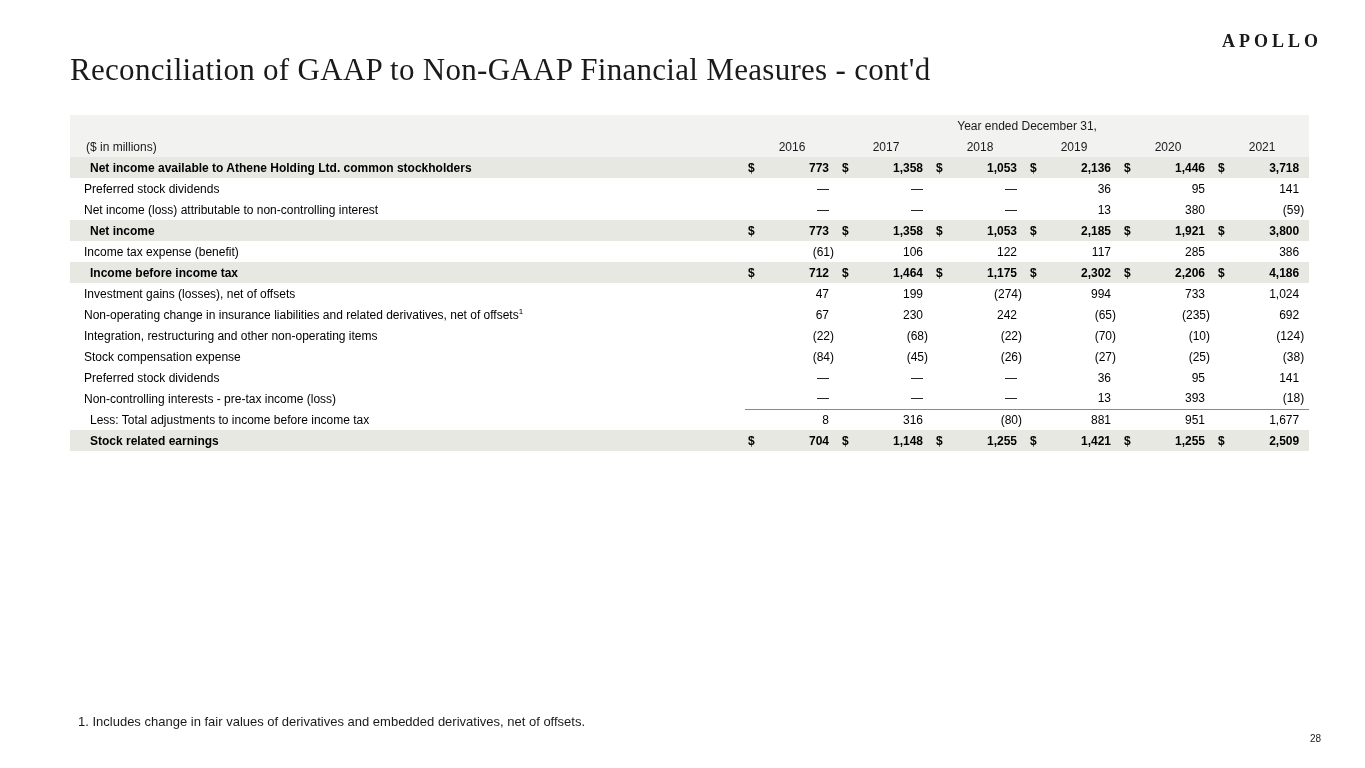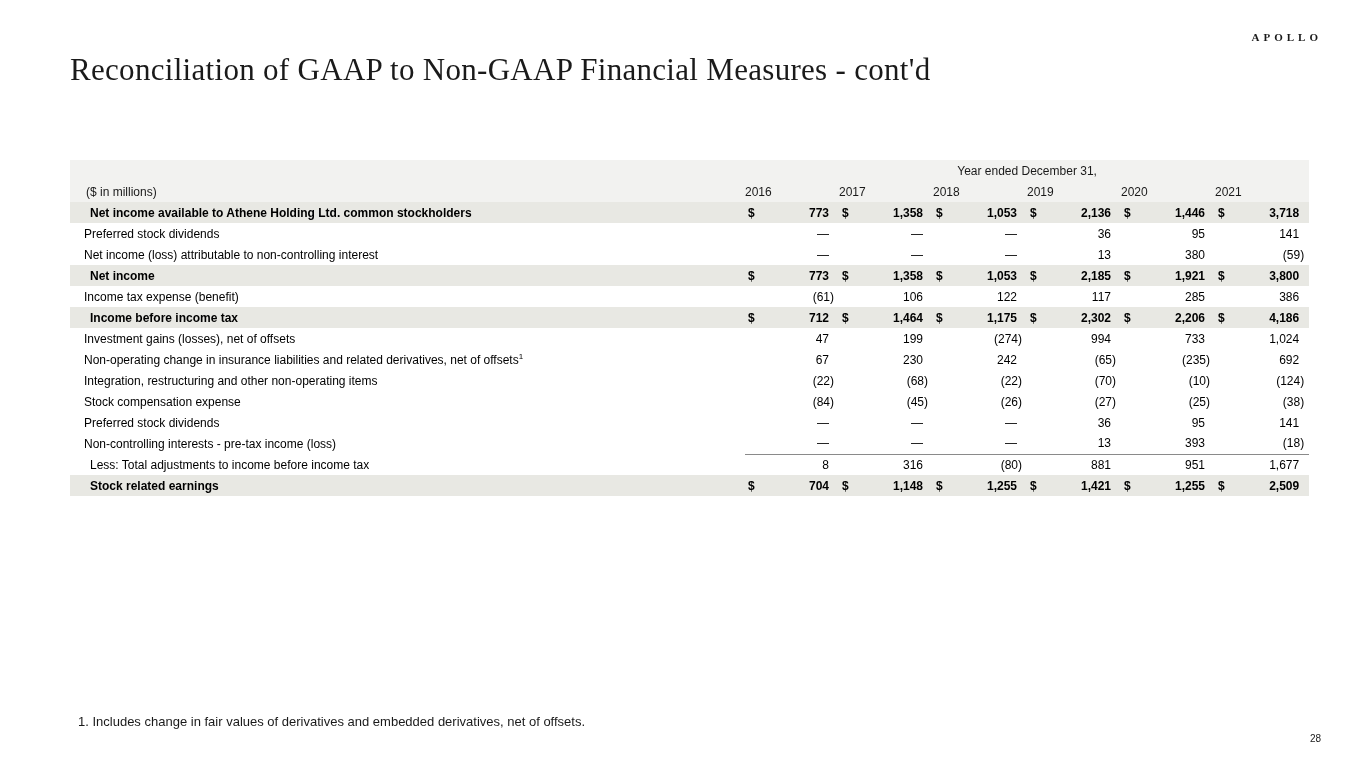--- a/index.html
+++ b/index.html
@@ -8,56 +8,55 @@
     background: #ffffff;
     font-family: "Liberation Sans", sans-serif;
     overflow: hidden;
     position: relative;
   }
   .slide { position: relative; width: 1365px; height: 768px; background: #fff; }
 
   .logo {
     position: absolute; top: 31px; right: 43px;
     font-family: "Liberation Serif", serif;
-    font-size: 11px; font-weight: 600;
+    font-size: 18px; font-weight: 600;
     letter-spacing: 4px;
     color: var(--text-dark, #1a1a1a);
   }
 
   .title {
     position: absolute; top: 52px; left: 70px;
     font-family: "Liberation Serif", serif;
     font-size: 31px; font-weight: 400;
     color: var(--text-dark, #1a1a1a);
     letter-spacing: 0.3px;
     white-space: nowrap;
   }
 
   table.fin {
     position: absolute; top: 115px; left: 70px;
     width: 1238px;
     border-collapse: collapse;
     table-layout: fixed;
     font-size: 12px;
     color: #000;
-    margin-top: 45px;
   }
   table.fin td {
     height: 21px;
     vertical-align: middle;
     white-space: nowrap;
     overflow: visible;
   }
   col.c-label { width: 675px; }
   col.c-dol   { width: 20px; }
   col.c-val   { width: 74px; }
 
   tr.hdr td { background: var(--header-bg, #f2f2f0); color: #1a1a1a; }
   tr.hdr td.period { text-align: center; }
-  tr.hdr td.yr { }
+  tr.hdr td.yr { text-align: center; }
   tr.hdr td.units { padding-left: 16px; }
 
   td.lbl { padding-left: 20px; text-align: left; }
   tr.indent td.lbl { padding-left: 14px; }
   td.dol { text-align: left; padding-left: 3px; }
   td.val { text-align: right; padding-right: 10px; }
   td.val.neg { padding-right: 5px; }
 
   tr.total td { background: var(--total-bg, #e8e8e3); font-weight: bold; }
   tr.underline td.dol, tr.underline td.val { border-bottom: 1px solid var(--rule, #8a8a8a); }

